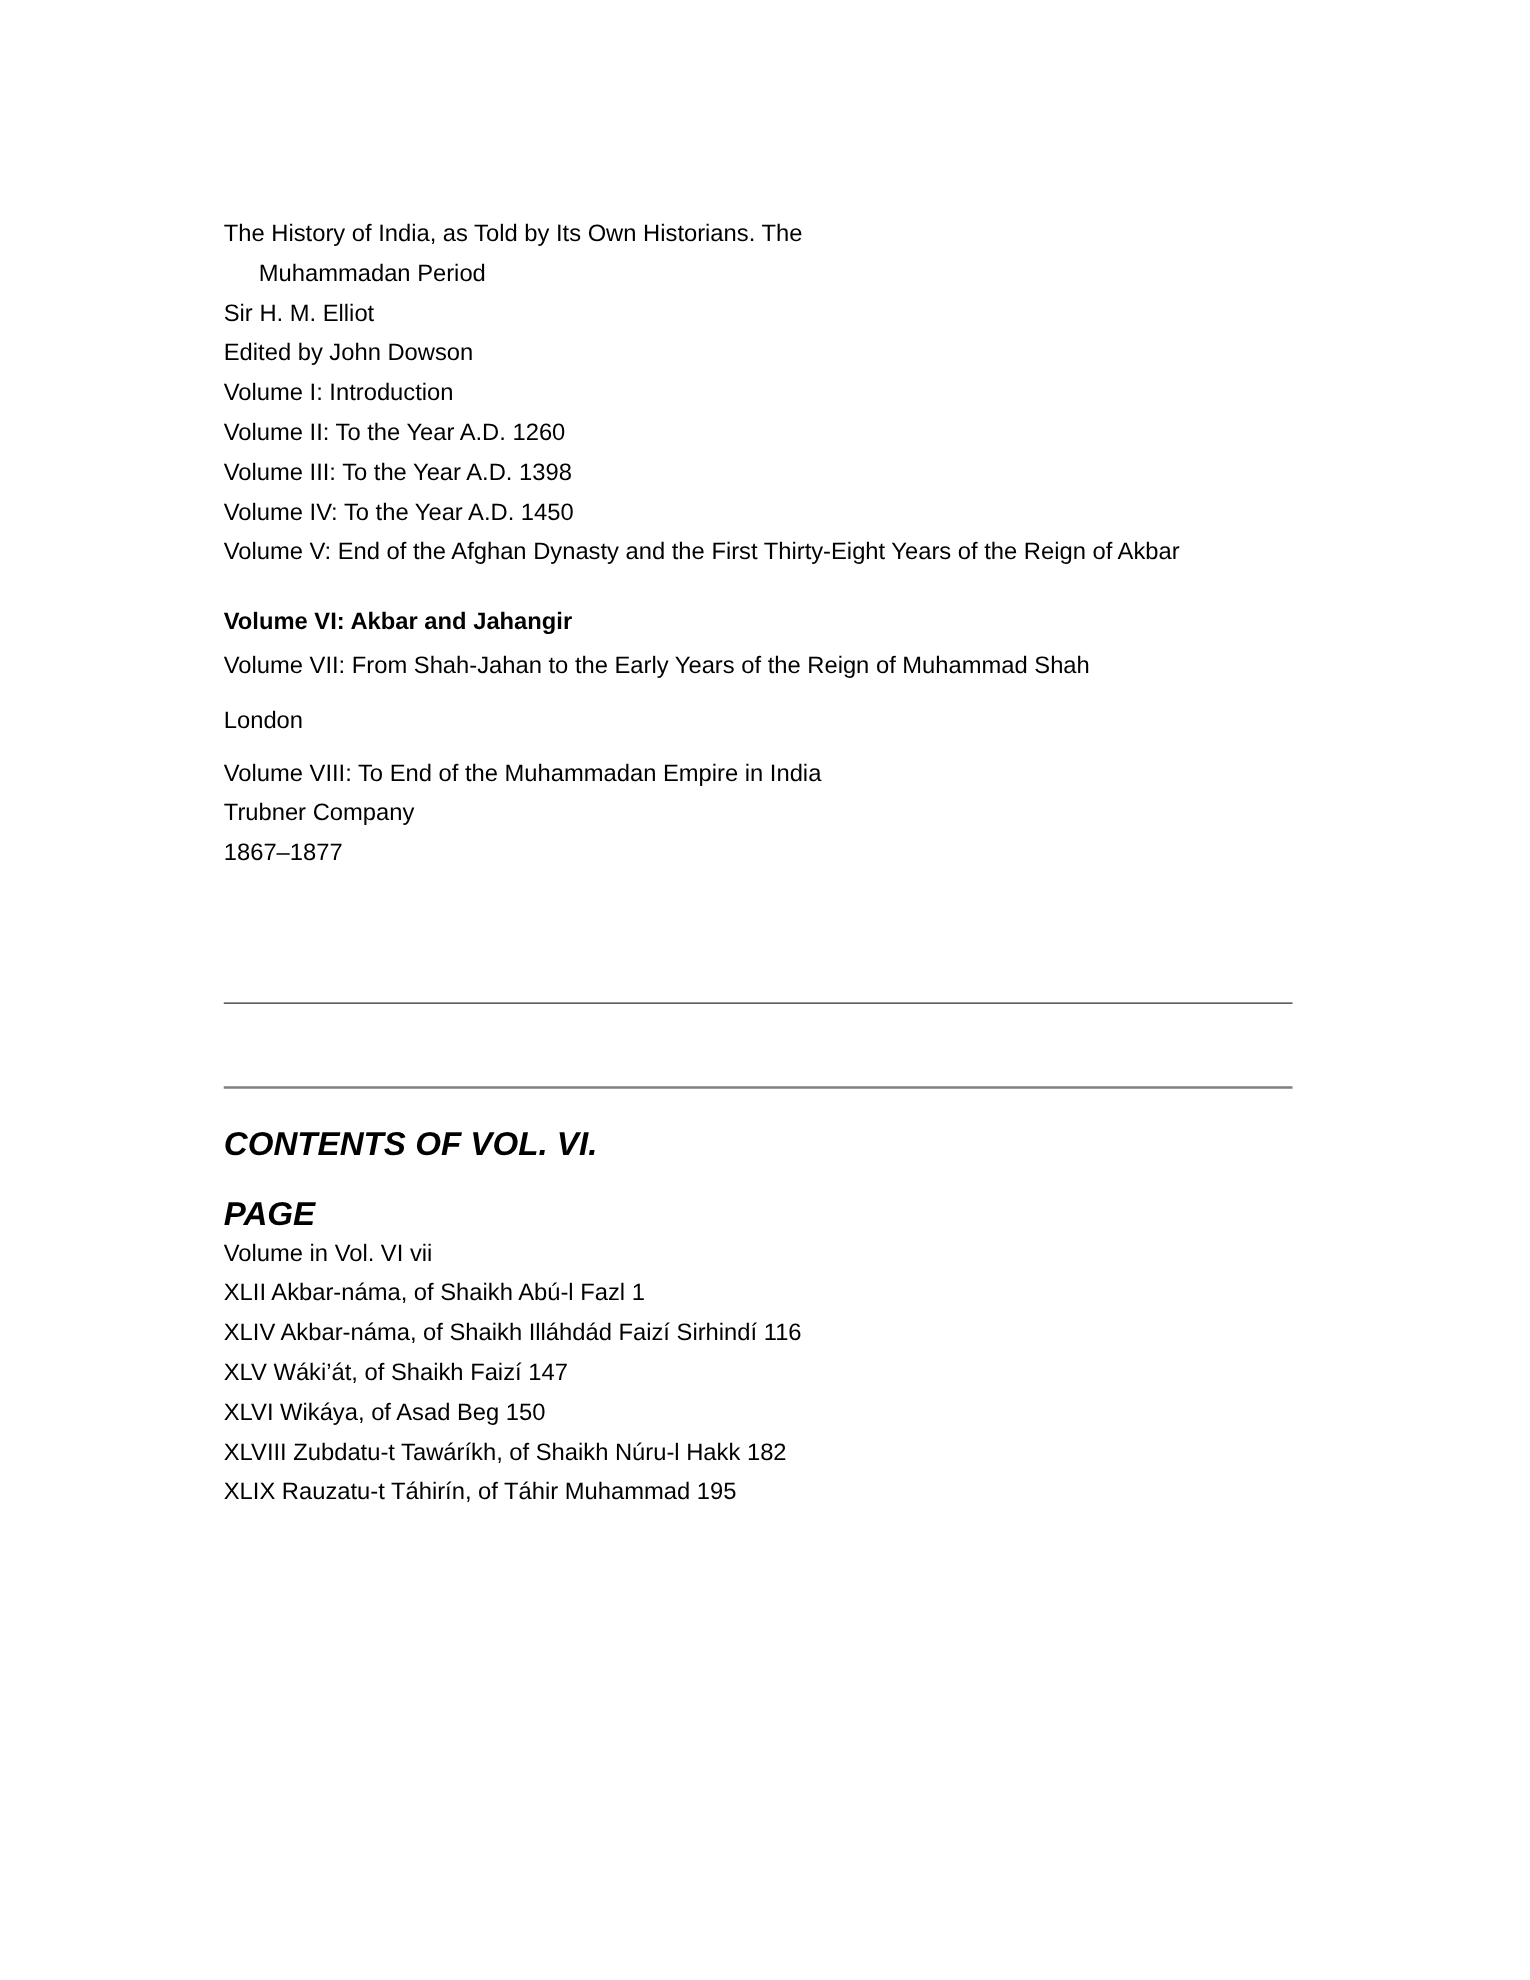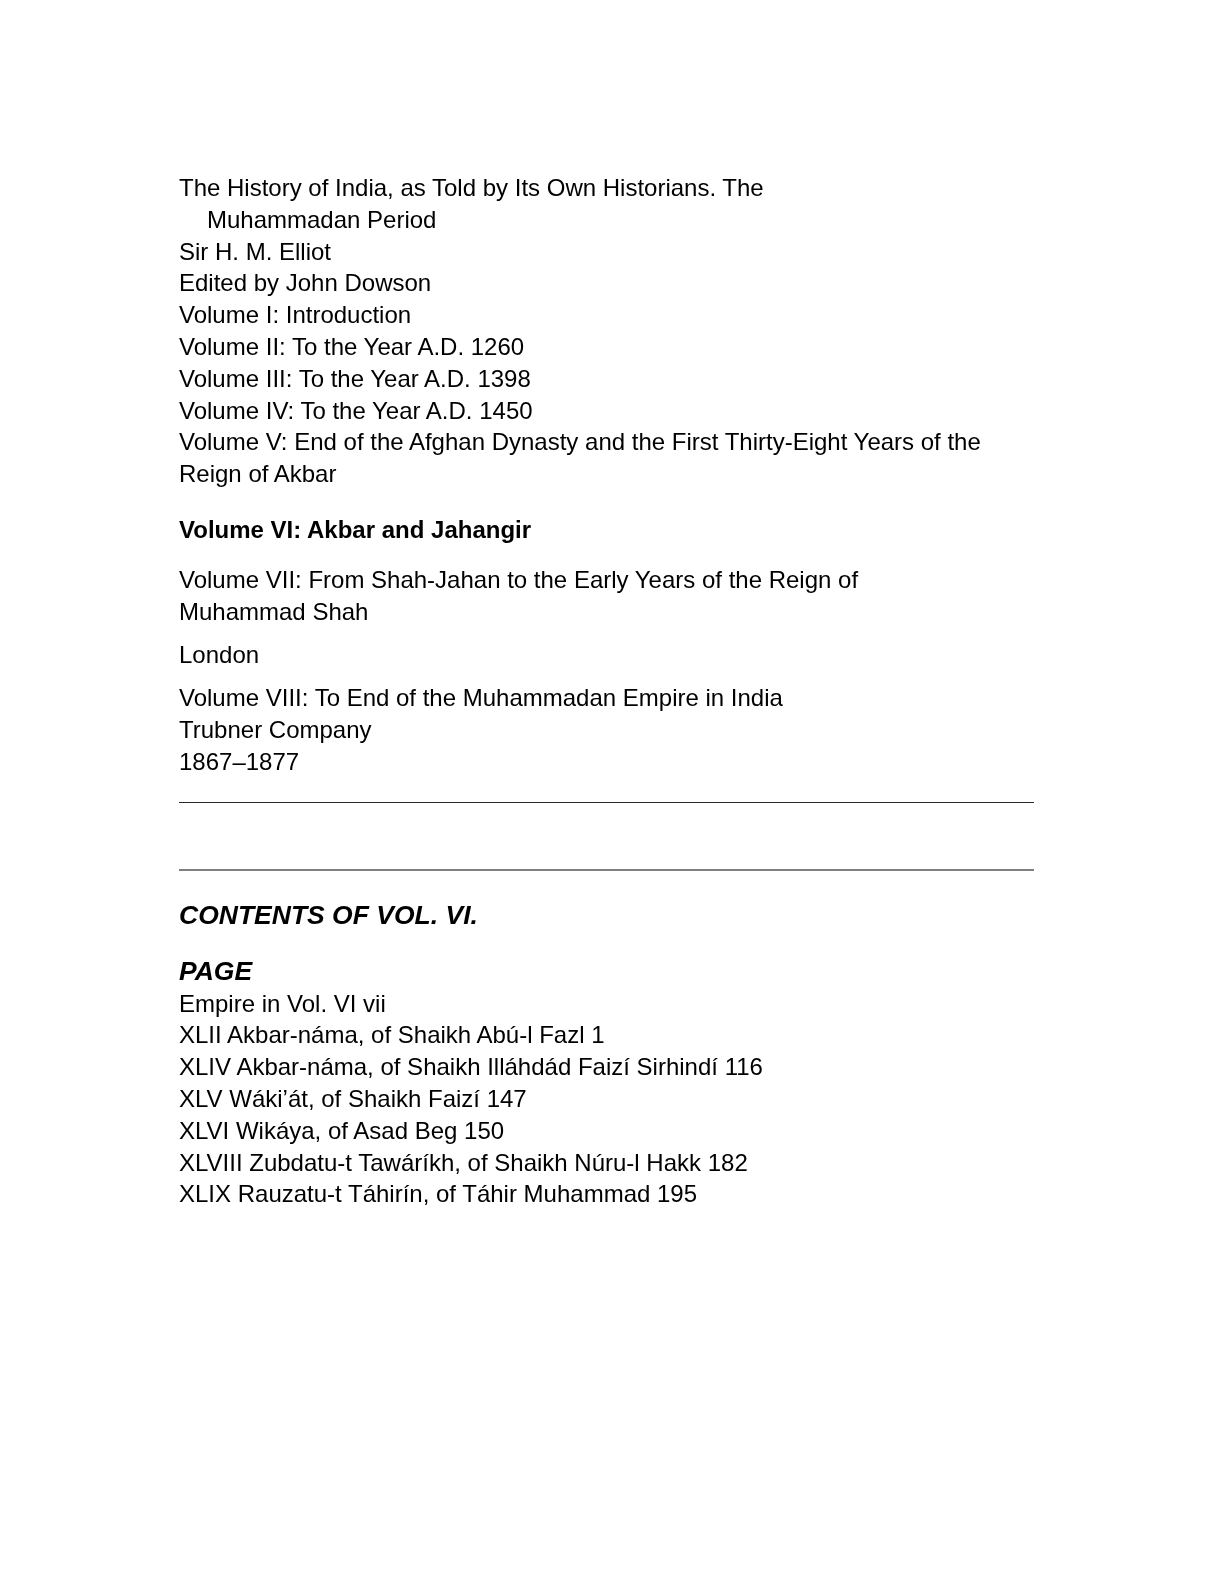--- a/index.html
+++ b/index.html
@@ -1,19 +1,19 @@
 <!DOCTYPE html>
 <html><head>
   <meta charset="utf-8">
   <style>
     html, body { margin: 0; padding: 0; background: #ffffff; }
     body { width: 1224px; height: 1584px; position: relative; overflow: hidden;
            font-family: "Liberation Sans", sans-serif; color: #000; }
     .page { position: absolute; left: 179px; top: 172px; width: 856px; }
-    .line { font-size: 24px; line-height: 31.8px; white-space: nowrap; }
+    .line { font-size: 19px; line-height: 31.8px; white-space: nowrap; }
     .indent { padding-left: 28px; }
     .wrap { white-space: normal; }
     .bold { font-weight: bold; }
     .hr { position: absolute; left: 179px; width: 855px; height: 0; }
     .hr1 { top: 802px; border-top: 1.5px solid #2a2a2a; }
     .hr2 { top: 869px; border-top: 2px solid #808080; }
     .heading-it { font-weight: bold; font-style: italic; font-size: 26.5px; line-height: 31.8px; }
   </style>
 </head>
 <body>
@@ -23,34 +23,34 @@
   <div class="line indent">Muhammadan Period</div>
   <div class="line">Sir H. M. Elliot</div>
   <div class="line">Edited by John Dowson</div>
   <div class="line">Volume I: Introduction</div>
   <div class="line">Volume II: To the Year A.D. 1260</div>
   <div class="line">Volume III: To the Year A.D. 1398</div>
   <div class="line">Volume IV: To the Year A.D. 1450</div>
   <div class="line wrap">Volume V: End of the Afghan Dynasty and the First Thirty-Eight Years of the Reign of Akbar</div>
 
   <div class="line bold" style="margin-top:24px;">Volume VI: Akbar and Jahangir</div>
-  <div class="line wrap" style="margin-top:18px; width:800px;">Volume VII: From Shah-Jahan to the Early Years of the Reign of Muhammad Shah</div>
+  <div class="line wrap" style="margin-top:3px; width:800px;">Volume VII: From Shah-Jahan to the Early Years of the Reign of Muhammad Shah</div>
   <div class="line" style="margin-top:12px;">London</div>
 
   <div class="line" style="margin-top:11px;">Volume VIII: To End of the Muhammadan Empire in India</div>
   <div class="line">Trubner Company</div>
   <div class="line">1867–1877</div>
 </div>
 
 <div class="hr hr1"></div>
 <div class="hr hr2"></div>
 
 <div class="page" style="top:900px;">
   <div class="heading-it">CONTENTS OF VOL. VI.</div>
   <div class="heading-it" style="margin-top:24px;">PAGE</div>
-  <div class="line">Empire in Vol. VI vii</div>
+  <div class="line">Volume in Vol. VI vii</div>
   <div class="line">XLII Akbar-náma, of Shaikh Abú-l Fazl 1</div>
   <div class="line">XLIV Akbar-náma, of Shaikh Illáhdád Faizí Sirhindí 116</div>
   <div class="line">XLV Wáki’át, of Shaikh Faizí 147</div>
   <div class="line">XLVI Wikáya, of Asad Beg 150</div>
   <div class="line">XLVIII Zubdatu-t Tawáríkh, of Shaikh Núru-l Hakk 182</div>
   <div class="line">XLIX Rauzatu-t Táhirín, of Táhir Muhammad 195</div>
 </div>
 
 </body></html>

